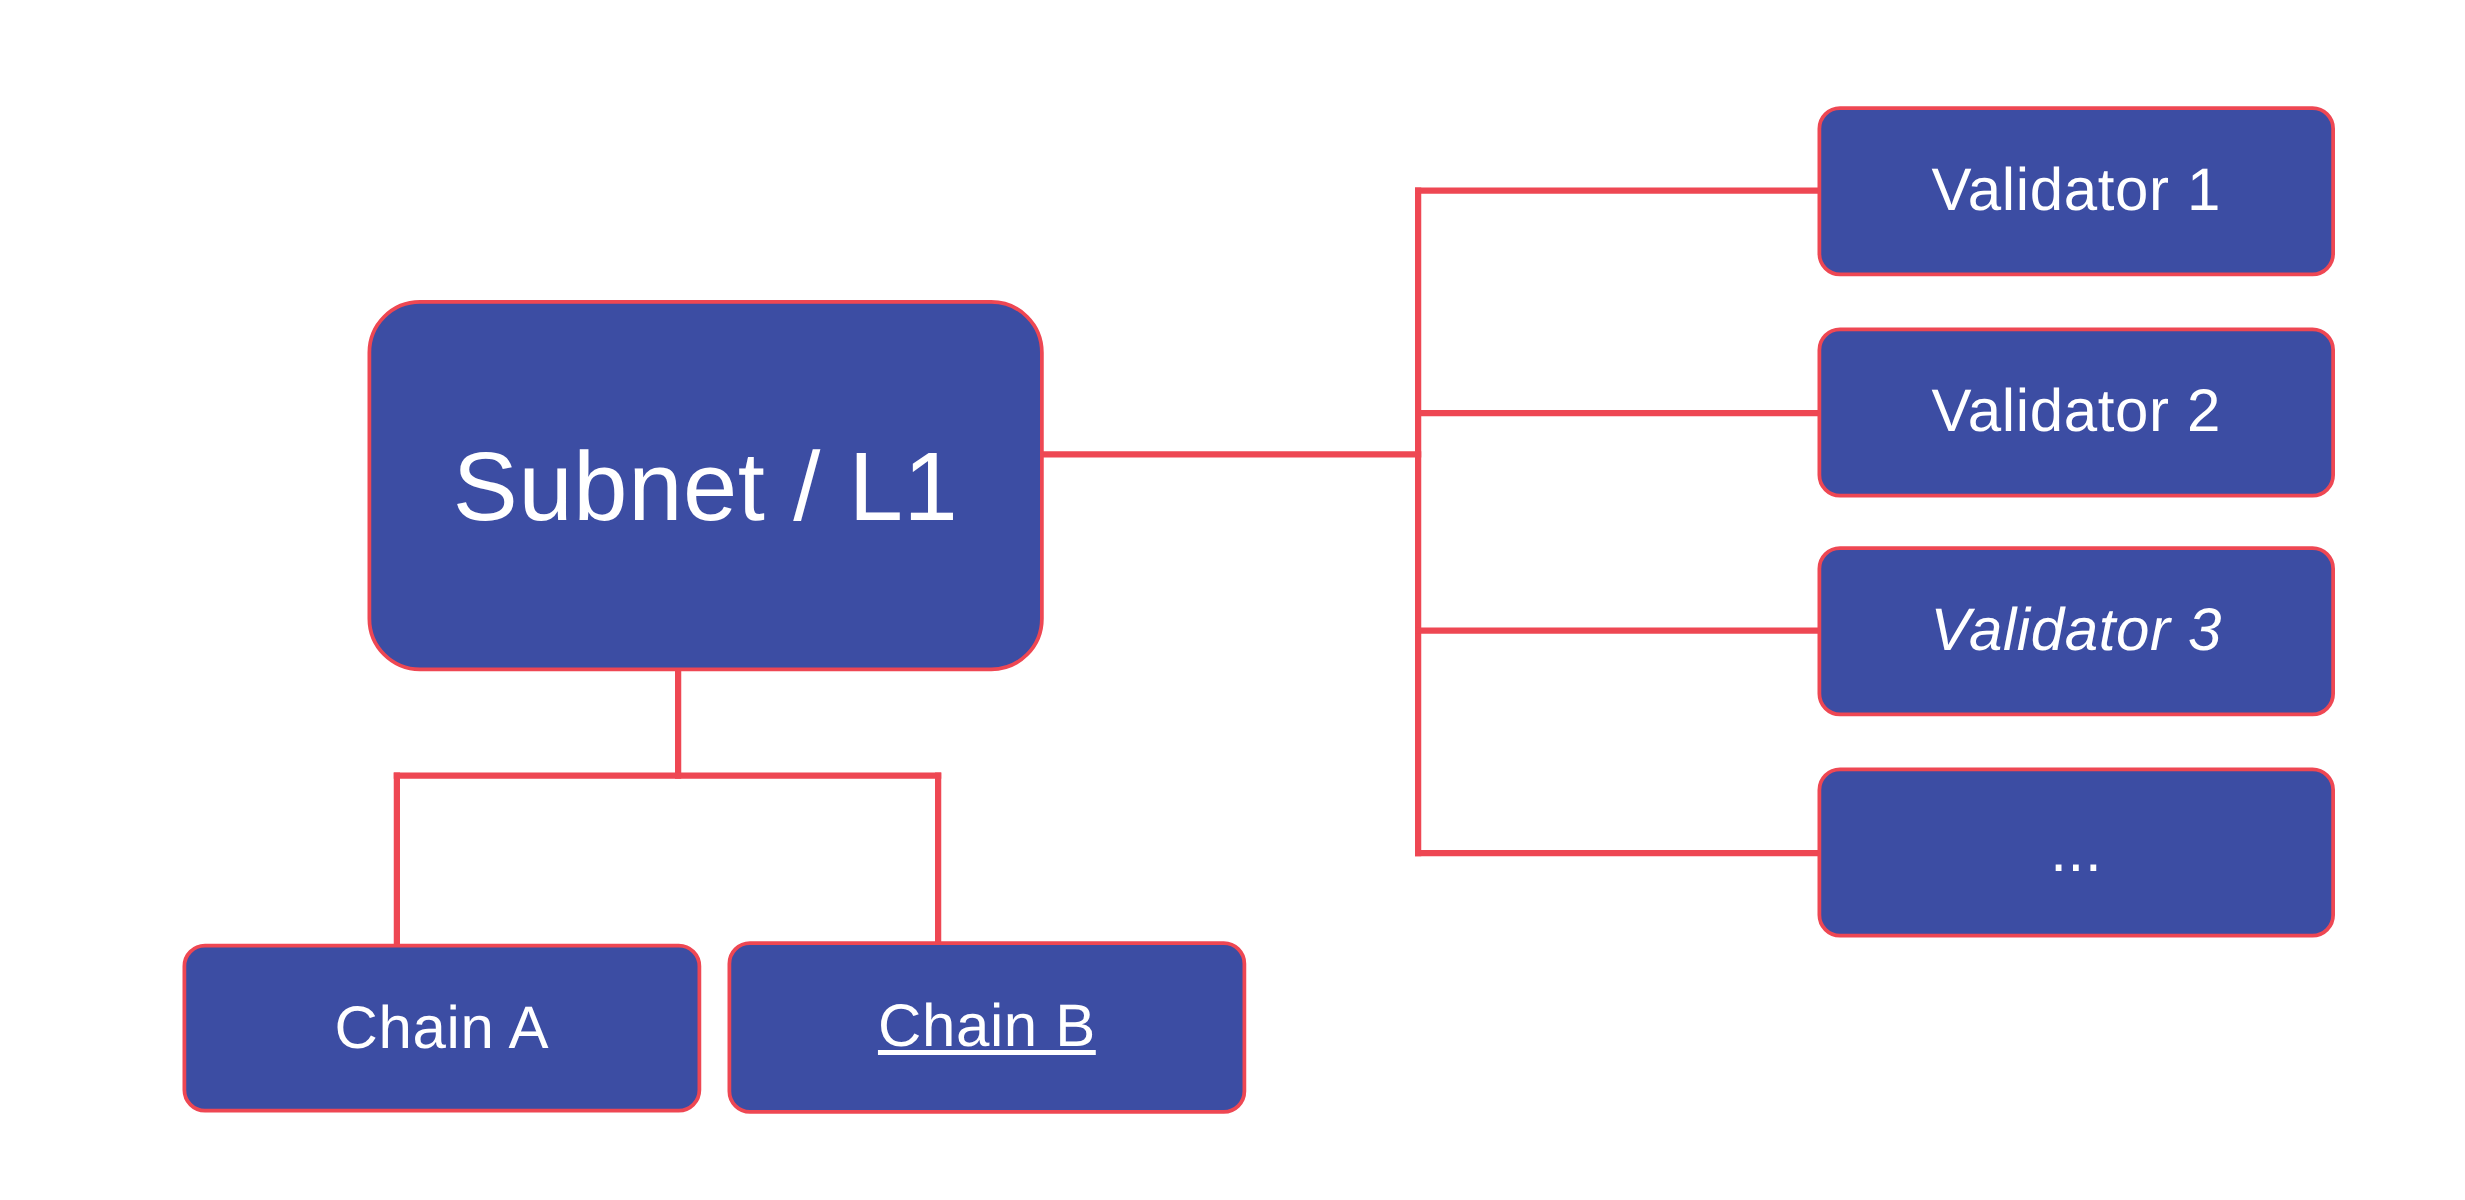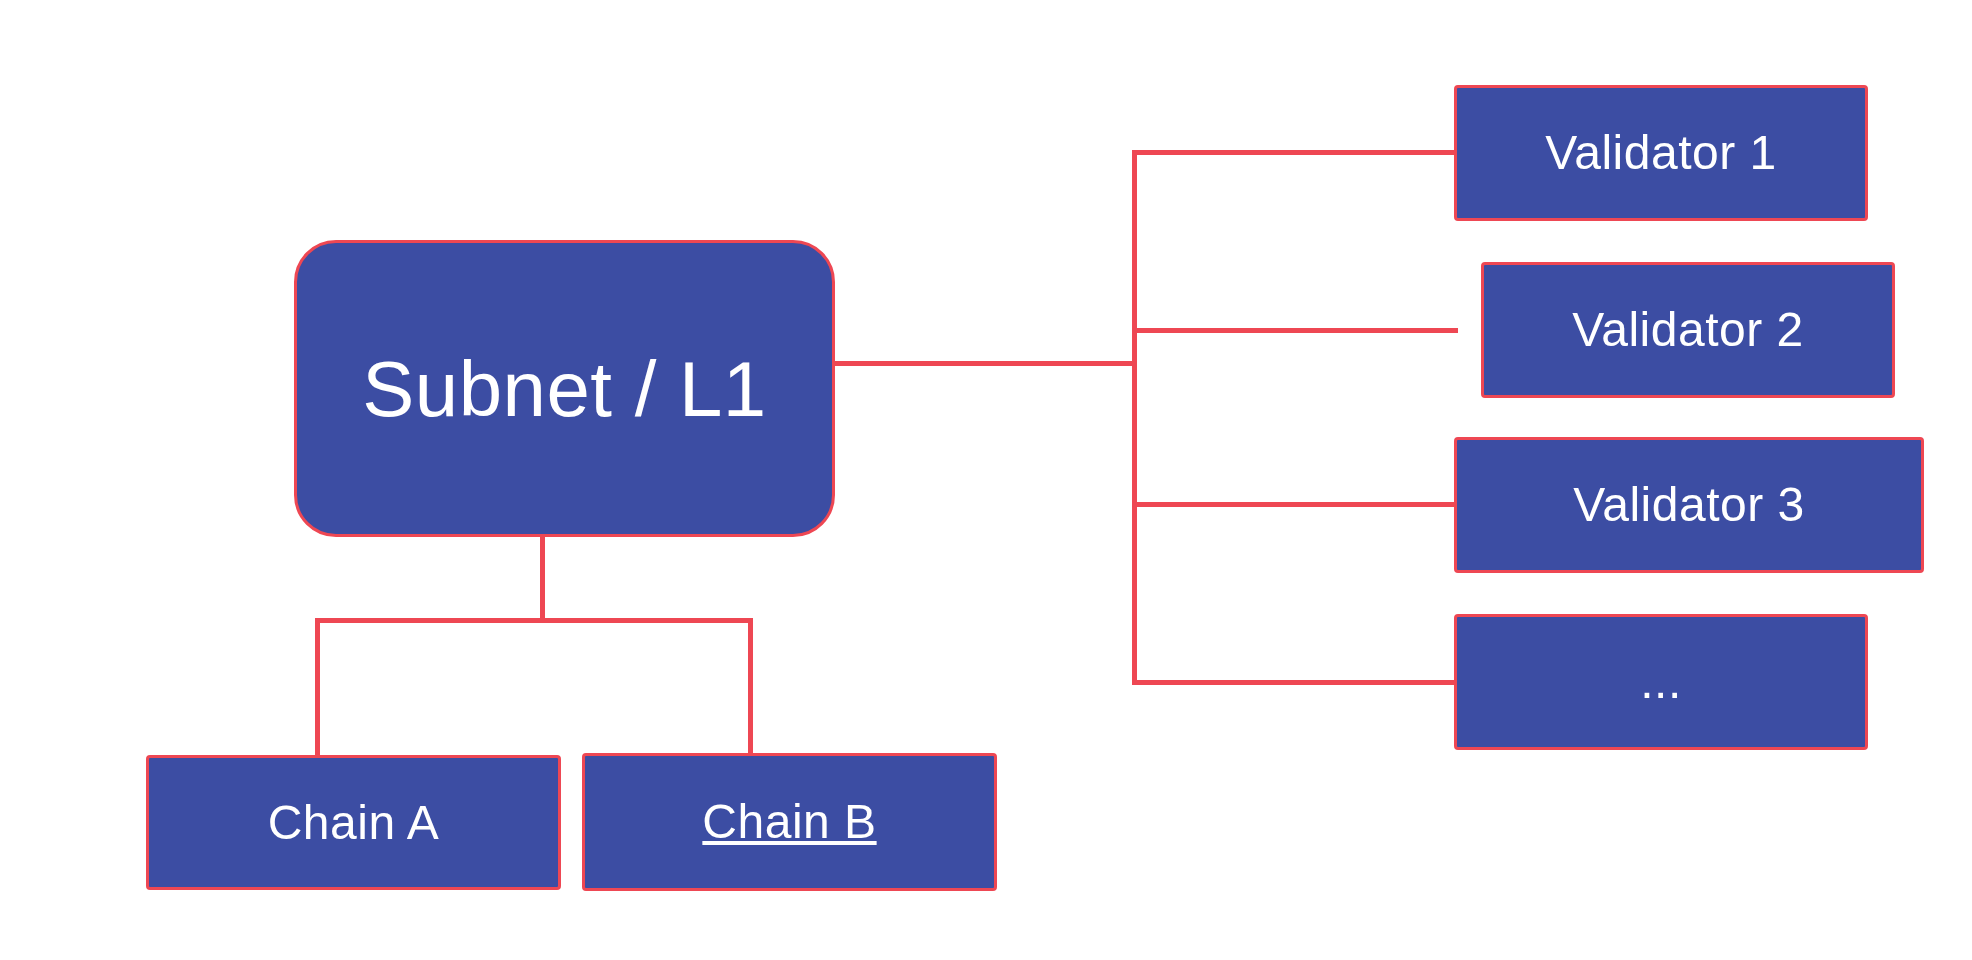--- a/index.html
+++ b/index.html
@@ -27,36 +27,36 @@
   
   .node{
     position:absolute;
     background:var(--node-fill);
     border:3px solid var(--node-border);
     color:var(--node-text);
     display:flex;
     align-items:center;
     justify-content:center;
     text-align:center;
-    border-radius:4px;
+    border-radius:18px;
     font-size:48px;
     line-height:1;
     letter-spacing:0.5px;
   }
   .node--subnet{
     left:274px; top:240px; width:541px; height:297px;
     border-radius:42px;
     font-size:78px;
     margin-left:20px;
   }
   .node--chain-a{ left:108px; top:755px; width:415px; height:135px;margin-left:38px; }
   .node--chain-b{ left:582px; top:753px; width:415px; height:138px;text-decoration:underline; }
   .node--v1{ left:1454px; top:85px;  width:414px; height:136px; }
-  .node--v2{ left:1454px; top:262px; width:414px; height:136px;margin-left:27px; }
-  .node--v3{ left:1454px; top:437px; width:470px; height:136px; }
+  .node--v2{ left:1454px; top:262px; width:414px; height:136px; }
+  .node--v3{ left:1454px; top:437px; width:414px; height:136px;font-style:italic; }
   .node--more{ left:1454px; top:614px; width:414px; height:136px; }
 
   
   .line--main        { left:813px;  top:361px; width:324px; height:5px; }
   .line--trunk       { left:1132px; top:150px; width:5px;   height:535px; }
   .line--branch-v1   { left:1132px; top:150px; width:326px; height:5px; }
   .line--branch-v2   { left:1132px; top:328px; width:326px; height:5px; }
   .line--branch-v3   { left:1132px; top:502px; width:326px; height:5px; }
   .line--branch-more { left:1132px; top:680px; width:326px; height:5px; }
   .line--subnet-down { left:540px;  top:485px; width:5px;   height:138px; }

